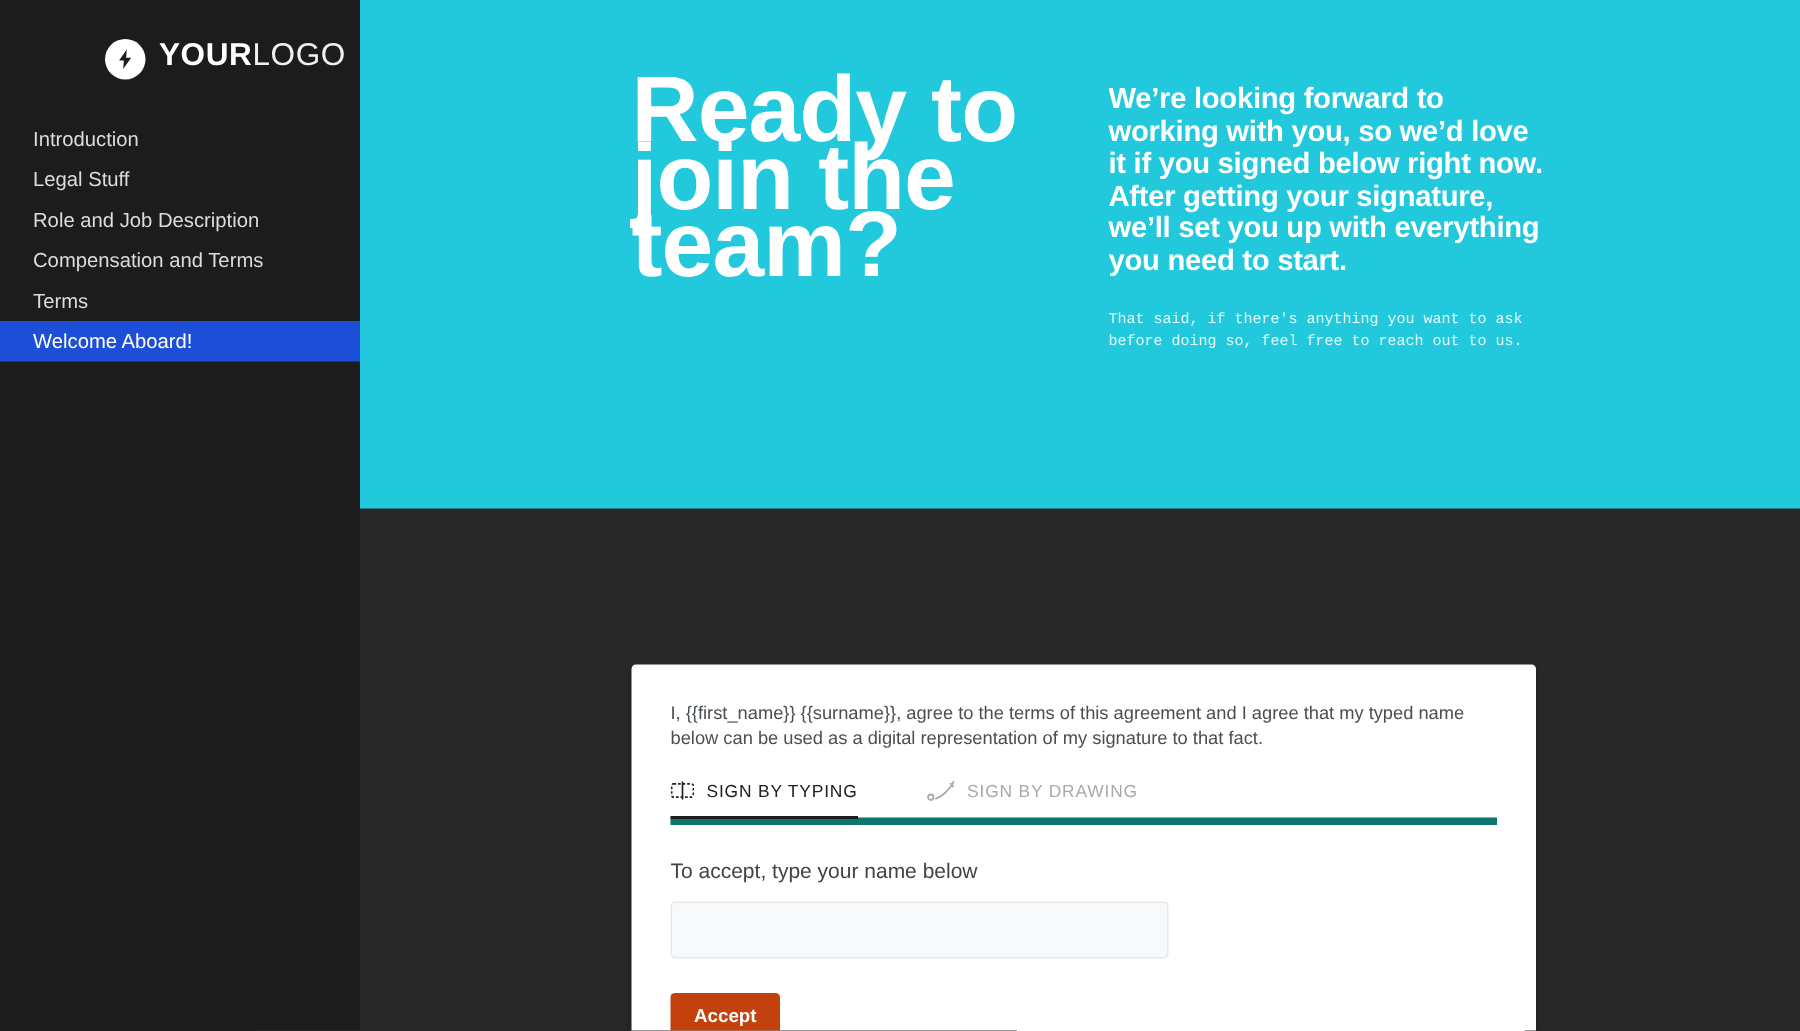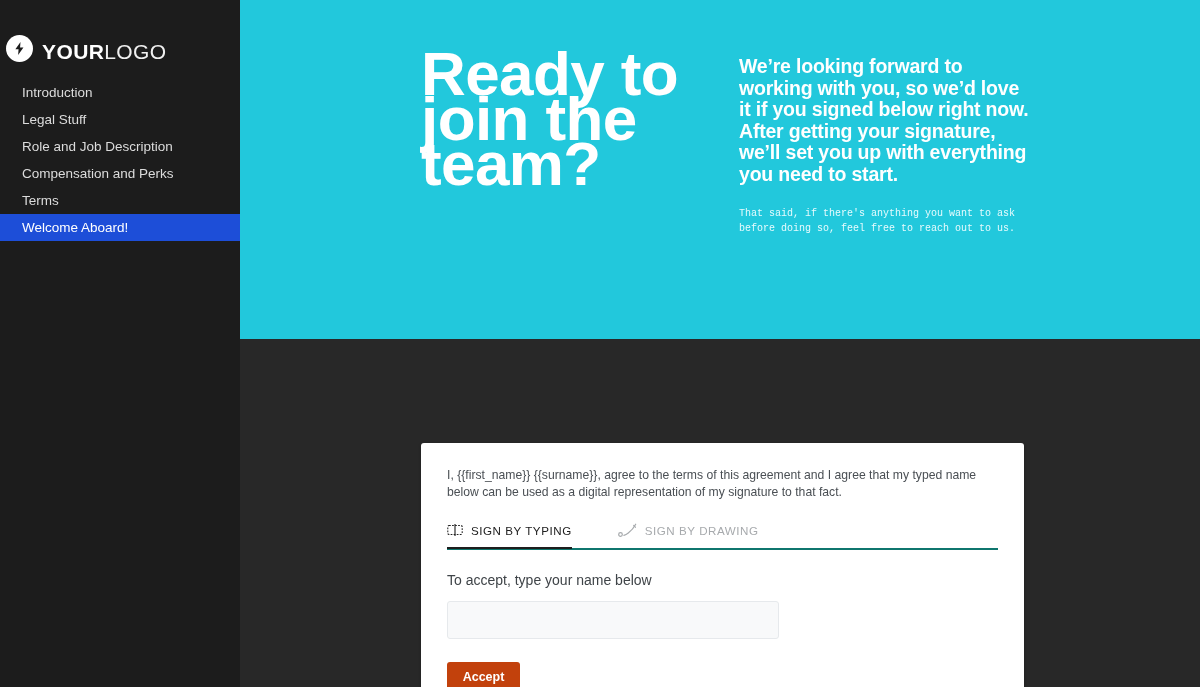--- a/index.html
+++ b/index.html
@@ -28,23 +28,24 @@
     position: absolute;
     left: 0;
     top: 0;
     width: 240px;
     height: 687px;
     background: #1c1c1c;
   }
 
   .brand {
     display: flex;
-    align-items: flex-end;
-    padding: 26px 0 0 6px;
+    align-items: flex-start;
+    padding: 26px 0 0 22px;
     height: 62px;
+    margin-left: 48px;
   }
 
   .brand-mark {
     width: 27px;
     height: 27px;
     border-radius: 50%;
     background: #ffffff;
     display: flex;
     align-items: center;
     justify-content: center;
@@ -155,21 +156,21 @@
     color: #4a4f54;
     font-size: 12.2px;
     line-height: 17px;
     max-width: 545px;
   }
 
   .tabs {
     display: flex;
     align-items: flex-end;
     margin-top: 19px;
-    border-bottom: 2px solid #0f766e;
+    border-bottom: 5px solid #0f766e;
     height: 30px;
     position: relative;
   }
 
   .tab {
     display: flex;
     align-items: center;
     gap: 8px;
     height: 30px;
     cursor: pointer;
@@ -257,21 +258,21 @@
       </span>
       <span class="brand-text">
         <span class="b-strong">YOUR</span><span class="b-light">LOGO</span>
       </span>
     </div>
 
     <nav class="nav">
       <a class="nav-item">Introduction</a>
       <a class="nav-item">Legal Stuff</a>
       <a class="nav-item">Role and Job Description</a>
-      <a class="nav-item">Compensation and Perks</a>
+      <a class="nav-item">Compensation and Terms</a>
       <a class="nav-item">Terms</a>
       <a class="nav-item is-active">Welcome Aboard!</a>
     </nav>
 
   </aside>
 
   <section class="hero">
     <h1 class="hero-title">Ready to join the team?</h1>
     <div class="hero-copy">
       <p class="hero-lead">We’re looking forward to working with you, so we’d love it if you signed below right now. After getting your signature, we’ll set you up with everything you need to start.</p>

